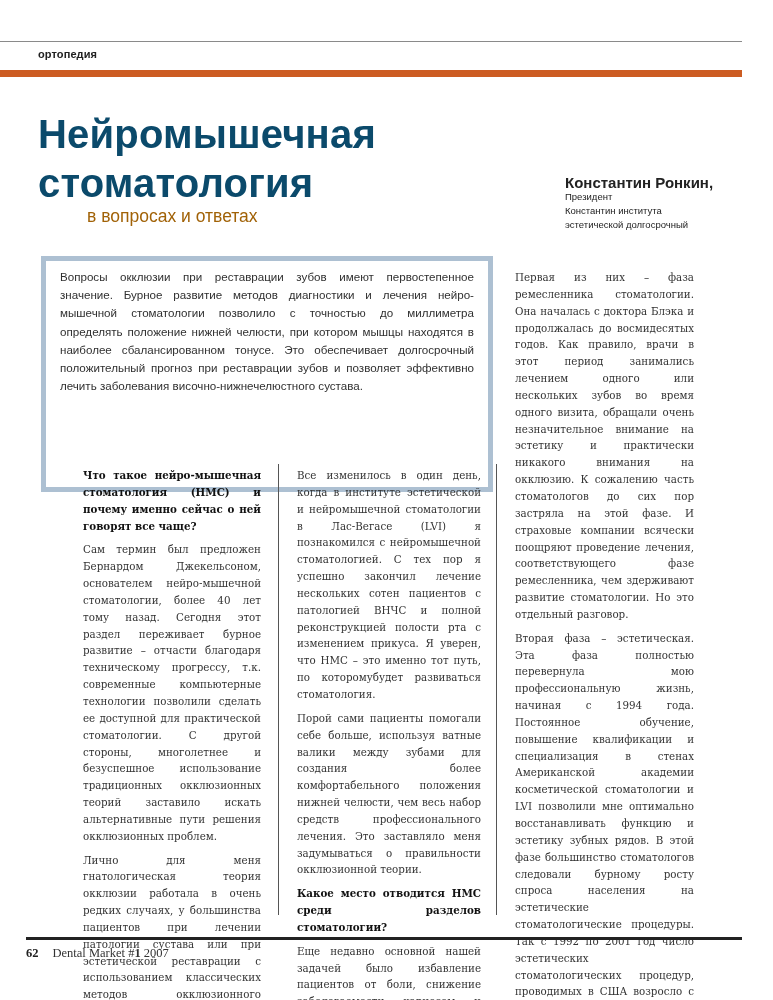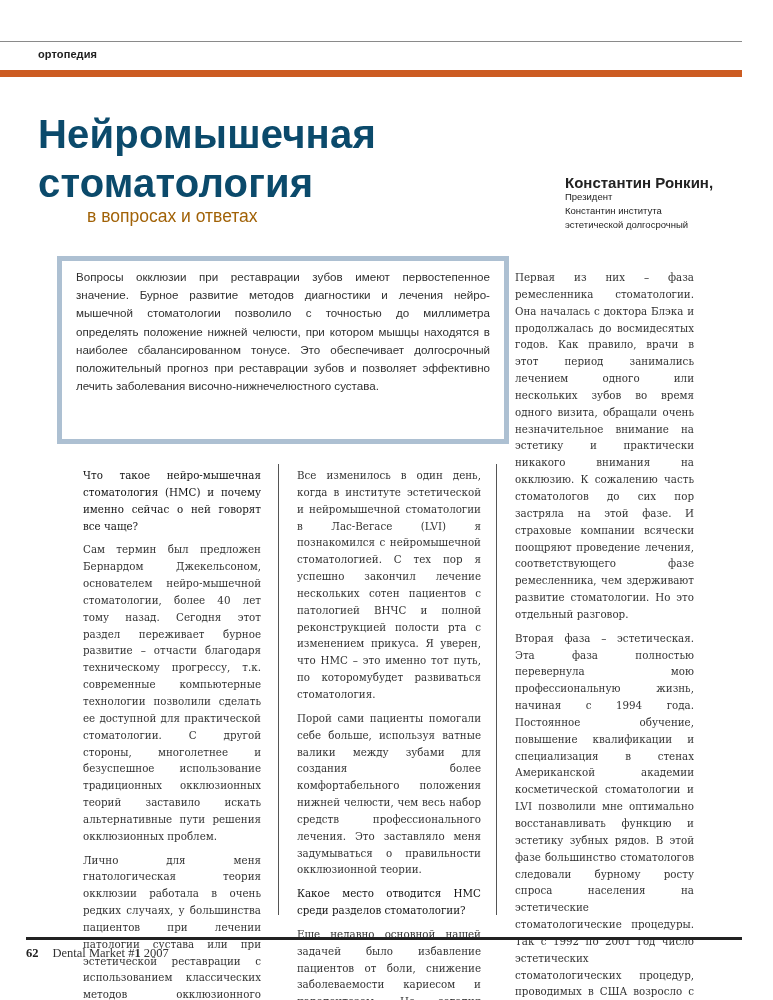--- a/index.html
+++ b/index.html
@@ -9,26 +9,26 @@
     .top-rule { position: absolute; left: 0; top: 41px; width: 742px; height: 1px; background: #8a8a8a; }
     .section-label { position: absolute; left: 38px; top: 48px; font-family: Liberation Sans, sans-serif; font-weight: bold; font-size: 11px; color: #222; letter-spacing: 0.1px; }
     .orange-bar { position: absolute; left: 0; top: 70px; width: 742px; height: 7px; background: #cc5c22; }
 
     .title { position: absolute; left: 38px; top: 110px; font-family: "Liberation Sans", sans-serif; font-weight: bold; font-size: 40px; line-height: 49px; color: #0b4a6b; letter-spacing: 0.2px; }
     .subtitle { position: absolute; left: 39px; top: 206px; font-family: "Liberation Sans", sans-serif; font-weight: normal; font-size: 17.5px; color: #a16207; margin-left: 48px; }
 
     .author { position: absolute; left: 565px; top: 176px; font-family: "Liberation Sans", sans-serif; font-size: 9.5px; line-height: 14px; color: #222; }
     .author .name { font-weight: bold; font-size: 15px; }
 
-    .lead-box { position: absolute; left: 57px; top: 256px; width: 452px; height: 188px; border: 5px solid #adc0d2; background: #ffffff; padding: 7px 14px 0 14px; }
+    .lead-box { position: absolute; left: 41px; top: 256px; width: 452px; height: 236px; border: 5px solid #adc0d2; background: #ffffff; padding: 7px 14px 0 14px; }
     .lead-box p { font-family: "Liberation Sans", sans-serif; font-size: 11.6px; line-height: 18.2px; color: #303030; text-align: justify; }
 
     .col { position: absolute; font-family: "DejaVu Serif", serif; font-size: 10.3px; line-height: 16.85px; color: #333; text-align: justify; hyphens: manual; }
     .col p { margin: 7px; }
-    .col p.h { font-weight: normal; color: #111; }
+    .col p.h { font-weight: bold; color: #111; }
     .col1 { left: 76px; top: 460px; width: 192px; }
     .col2 { left: 290px; top: 460px; width: 198px; }
     .col3 { left: 508px; top: 262px; width: 193px; }
 
     .vline { position: absolute; width: 1px; background: #555; }
     .vline1 { left: 278px; top: 464px; height: 451px; }
     .vline2 { left: 496px; top: 464px; height: 451px; }
 
     .bottom-rule { position: absolute; left: 26px; top: 937px; width: 716px; height: 3px; background: #222; }
     .footer { position: absolute; left: 26px; top: 946px; font-family: Liberation Serif, serif; font-size: 12.5px; color: #333; }

